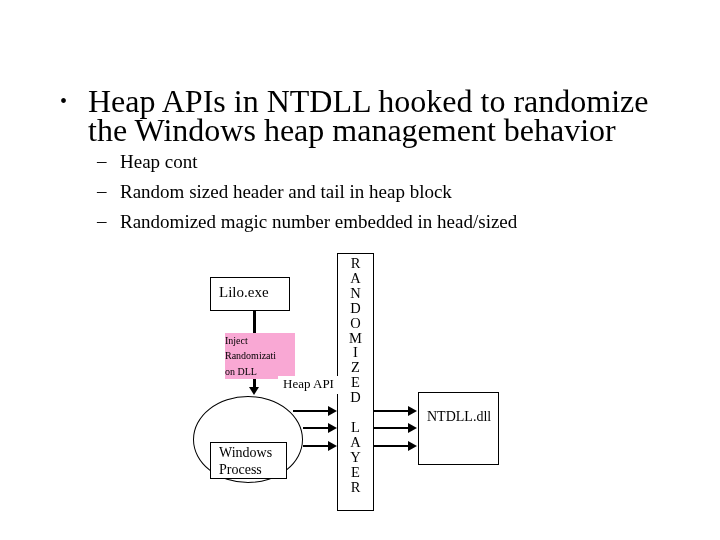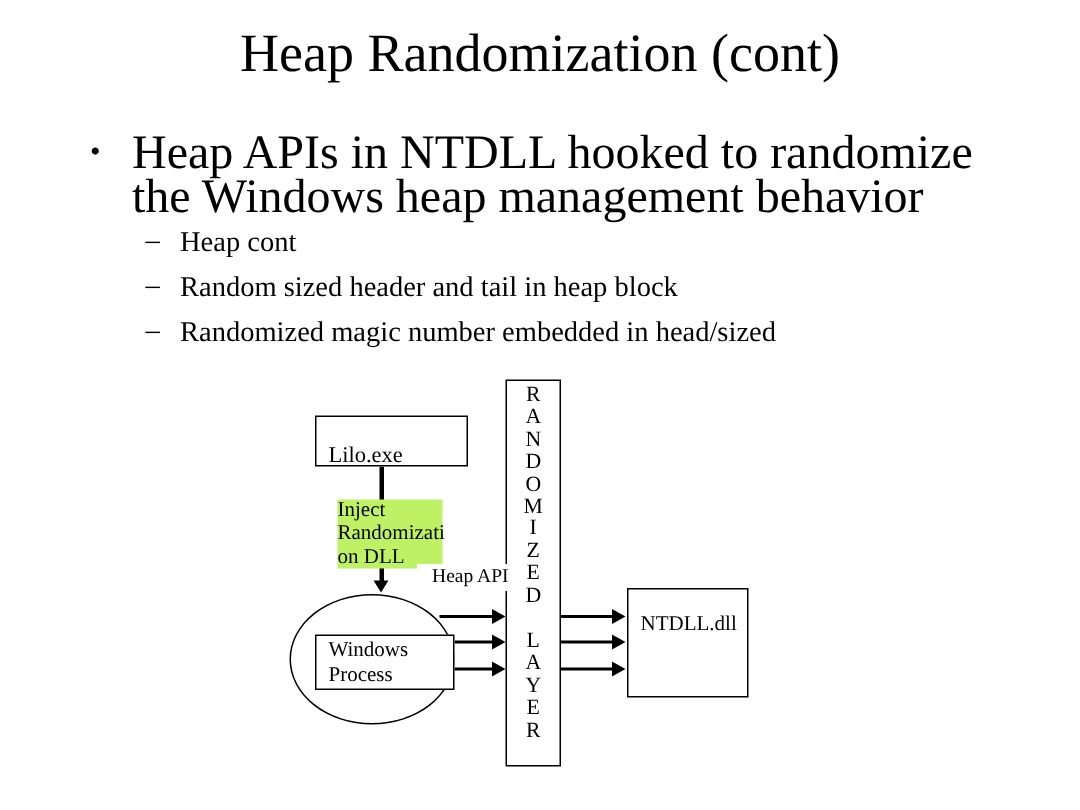--- a/index.html
+++ b/index.html
@@ -21,36 +21,36 @@
   .sub-1 { top:180px; }
   .sub-2 { top:210px; }
 
   
   .box { position:absolute; border:1px solid #000; background:#fff; box-sizing:border-box; }
   .pre { white-space:pre-line; }
 
   .ellipse { position:absolute; left:193px; top:396px; width:110px; height:87px;
              border:1px solid #000; border-radius:50%; box-sizing:border-box; background:#fff; }
 
-  .lilo-box { left:210px; top:277px; width:102px; height:34px;
-              font-size:15px; padding:18px 0 0 8px; }
-  .win-box  { left:210px; top:423px; width:93px; height:37px;
+  .lilo-box { left:210px; top:277px; width:80px; height:34px;
+              font-size:15px; padding:6px 0 0 8px; }
+  .win-box  { left:210px; top:442px; width:77px; height:37px;
               font-size:14px; line-height:16.5px; padding:2px 0 0 8px; }
   .ntdll-box{ left:418px; top:392px; width:81px; height:73px;
               font-size:14px; padding:16px 0 0 8px; }
   .layer-box{ left:337px; top:253px; width:37px; height:258px; }
 
   .rand-letters  { position:absolute; top:2px;   left:0; width:35px; text-align:center;
                    font-size:14.5px; line-height:14.9px; }
   .layer-letters { position:absolute; top:166px; left:0; width:35px; text-align:center;
                    font-size:14.5px; line-height:15px; }
 
   .inject-label { position:absolute; left:225px; top:333px; width:70px;
-                  font-size:14px; line-height:15.3px; background:#bef264; }
-  .heapapi-label { position:absolute; left:278px; top:376px; width:61px; text-align:right;
+                  font-size:10px; line-height:15.3px; background:#f9a8d4; }
+  .heapapi-label { position:absolute; left:278px; top:376px; width:61px; text-align:center;
                    font-size:13px; background:#fff; padding-bottom:2px; }
 
   .vline { position:absolute; background:#000; }
   .stem-upper { left:253px; top:311px; width:3px; height:23px; }
   .stem-lower { left:253px; top:375px; width:3px; height:13px; }
   .head-down { position:absolute; left:249px; top:387px; width:0; height:0;
                border-top:8px solid #000; border-left:5.5px solid transparent;
                border-right:5.5px solid transparent; }
 
   .shaft { position:absolute; height:2px; background:#000; }
@@ -66,21 +66,20 @@
   .hl1 { top:406px; } .hl2 { top:423px; } .hl3 { top:441px; }
 
   .shaft-r { left:374px; width:35px; }
   .head-r { left:408px; }
 </style>
 </head>
 <body>
 
 <div class="slide">
 
-  <h1 class="title">Heap Randomization (cont)</h1>
 
   <div class="bullet-row">
     <span class="bullet-marker">•</span>
     <div class="bullet-text">Heap APIs in NTDLL hooked to randomize the Windows heap management behavior</div>
   </div>
 
   <div class="sub-row sub-0">
     <span class="dash">–</span>
     <div class="sub-text">Heap cont</div>
   </div>

